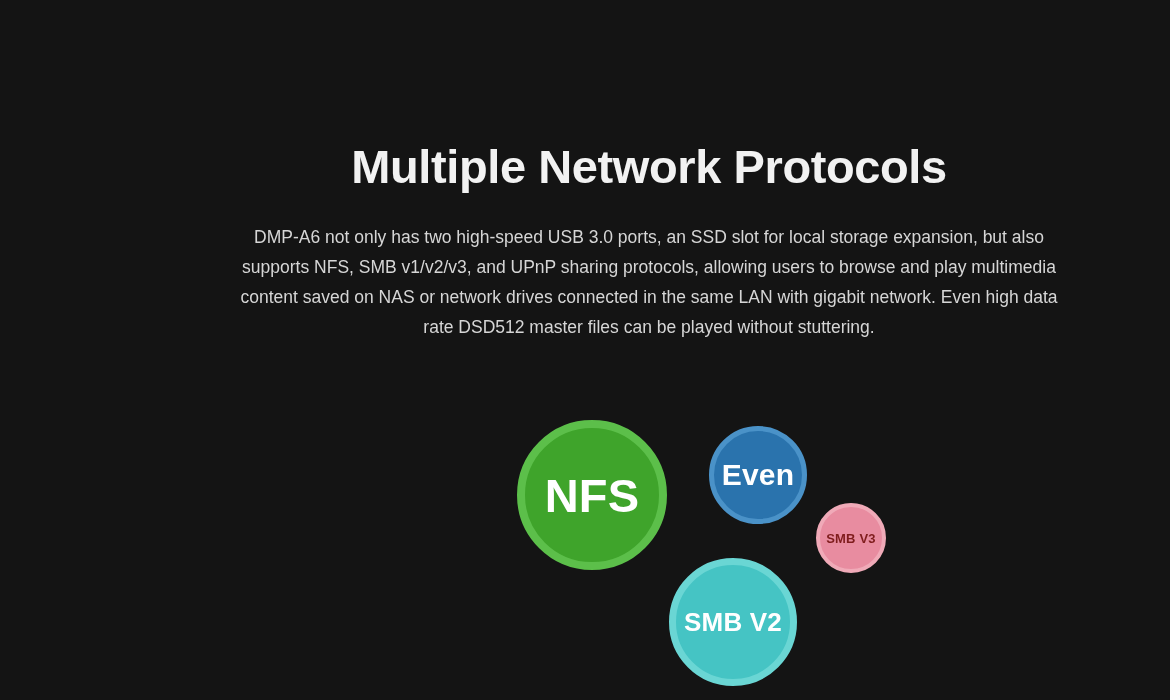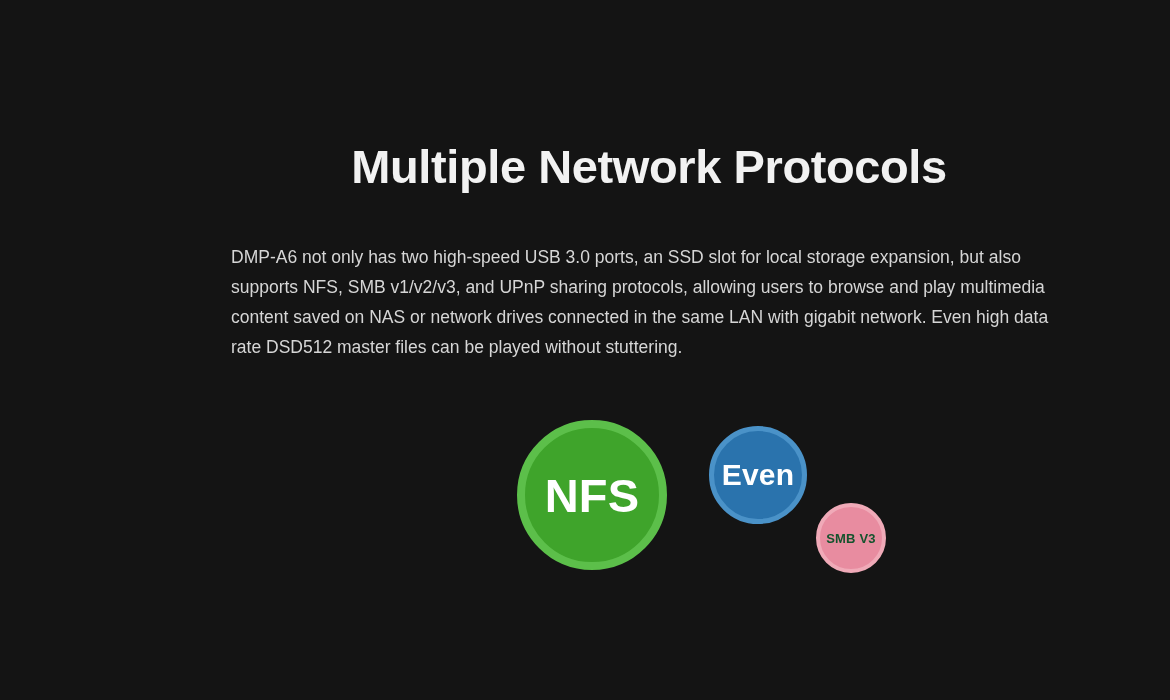--- a/index.html
+++ b/index.html
@@ -35,25 +35,25 @@
     font-weight: bold;
     letter-spacing: -0.4px;
     color: #f2f2f2;
     line-height: 62px;
     white-space: nowrap;
   }
 
   
   .hero-description {
     position: absolute;
-    top: 170px;
+    top: 150px;
     left: 50%;
     transform: translateX(-50%);
     width: 852px;
-    text-align: left;
+    text-align: center;
     font-size: 17.5px;
     font-weight: normal;
     color: #d6d6d6;
     line-height: 30px;
   }
 
   
   .bubble-cluster {
     position: absolute;
     top: 8px;
@@ -134,20 +134,23 @@
   <div class="bubble-cluster">
 
     <div class="bubble bubble--nfs" style="background: rgb(63, 164, 43); border: 8px solid rgb(92, 191, 74); color: rgb(255, 255, 255);">
       <span class="bubble-label">NFS</span>
     </div>
 
     <div class="bubble bubble--upnp" style="background: rgb(42, 115, 173); border: 5px solid rgb(74, 146, 200); color: rgb(255, 255, 255);">
       <span class="bubble-label">Even</span>
     </div>
 
+    <div class="bubble bubble--smbv2" style="background: rgb(69, 196, 196); border: 7px solid rgb(106, 214, 212); color: rgb(255, 255, 255);">
+      <span class="bubble-label">SMB V2</span>
+    </div>
 
 
-    <div class="bubble bubble--smbv3" style="background: rgb(232, 140, 160); border: 4px solid rgb(240, 170, 184); color: #14532d;">
+    <div class="bubble bubble--smbv3" style="background: rgb(232, 140, 160); border: 4px solid rgb(240, 170, 184); color: #7f1d1d;">
       <span class="bubble-label">SMB V3</span>
     </div>
 
   </div>
 </div>
 
 </body></html>

